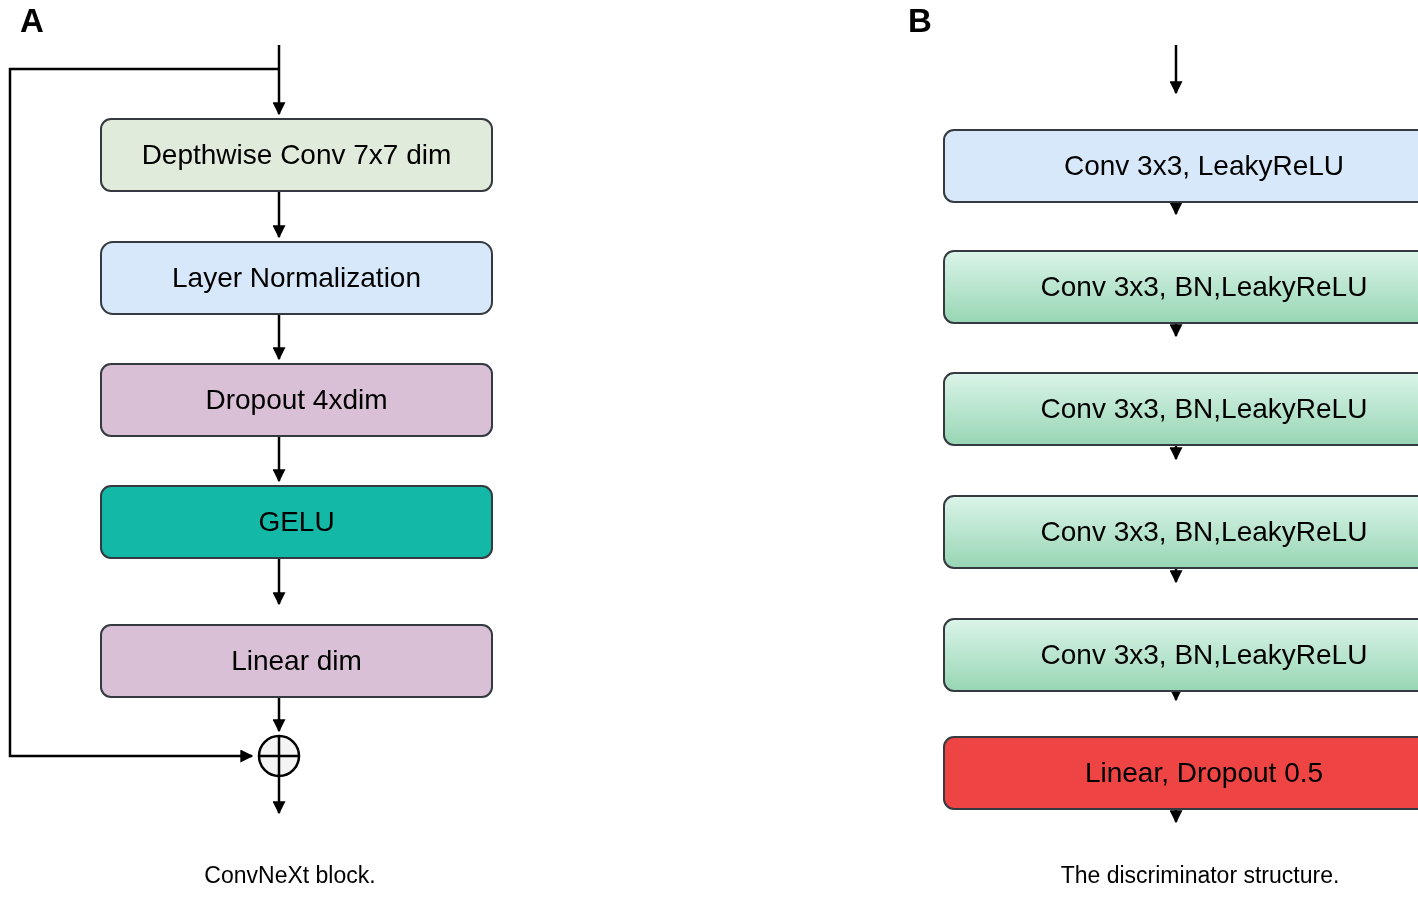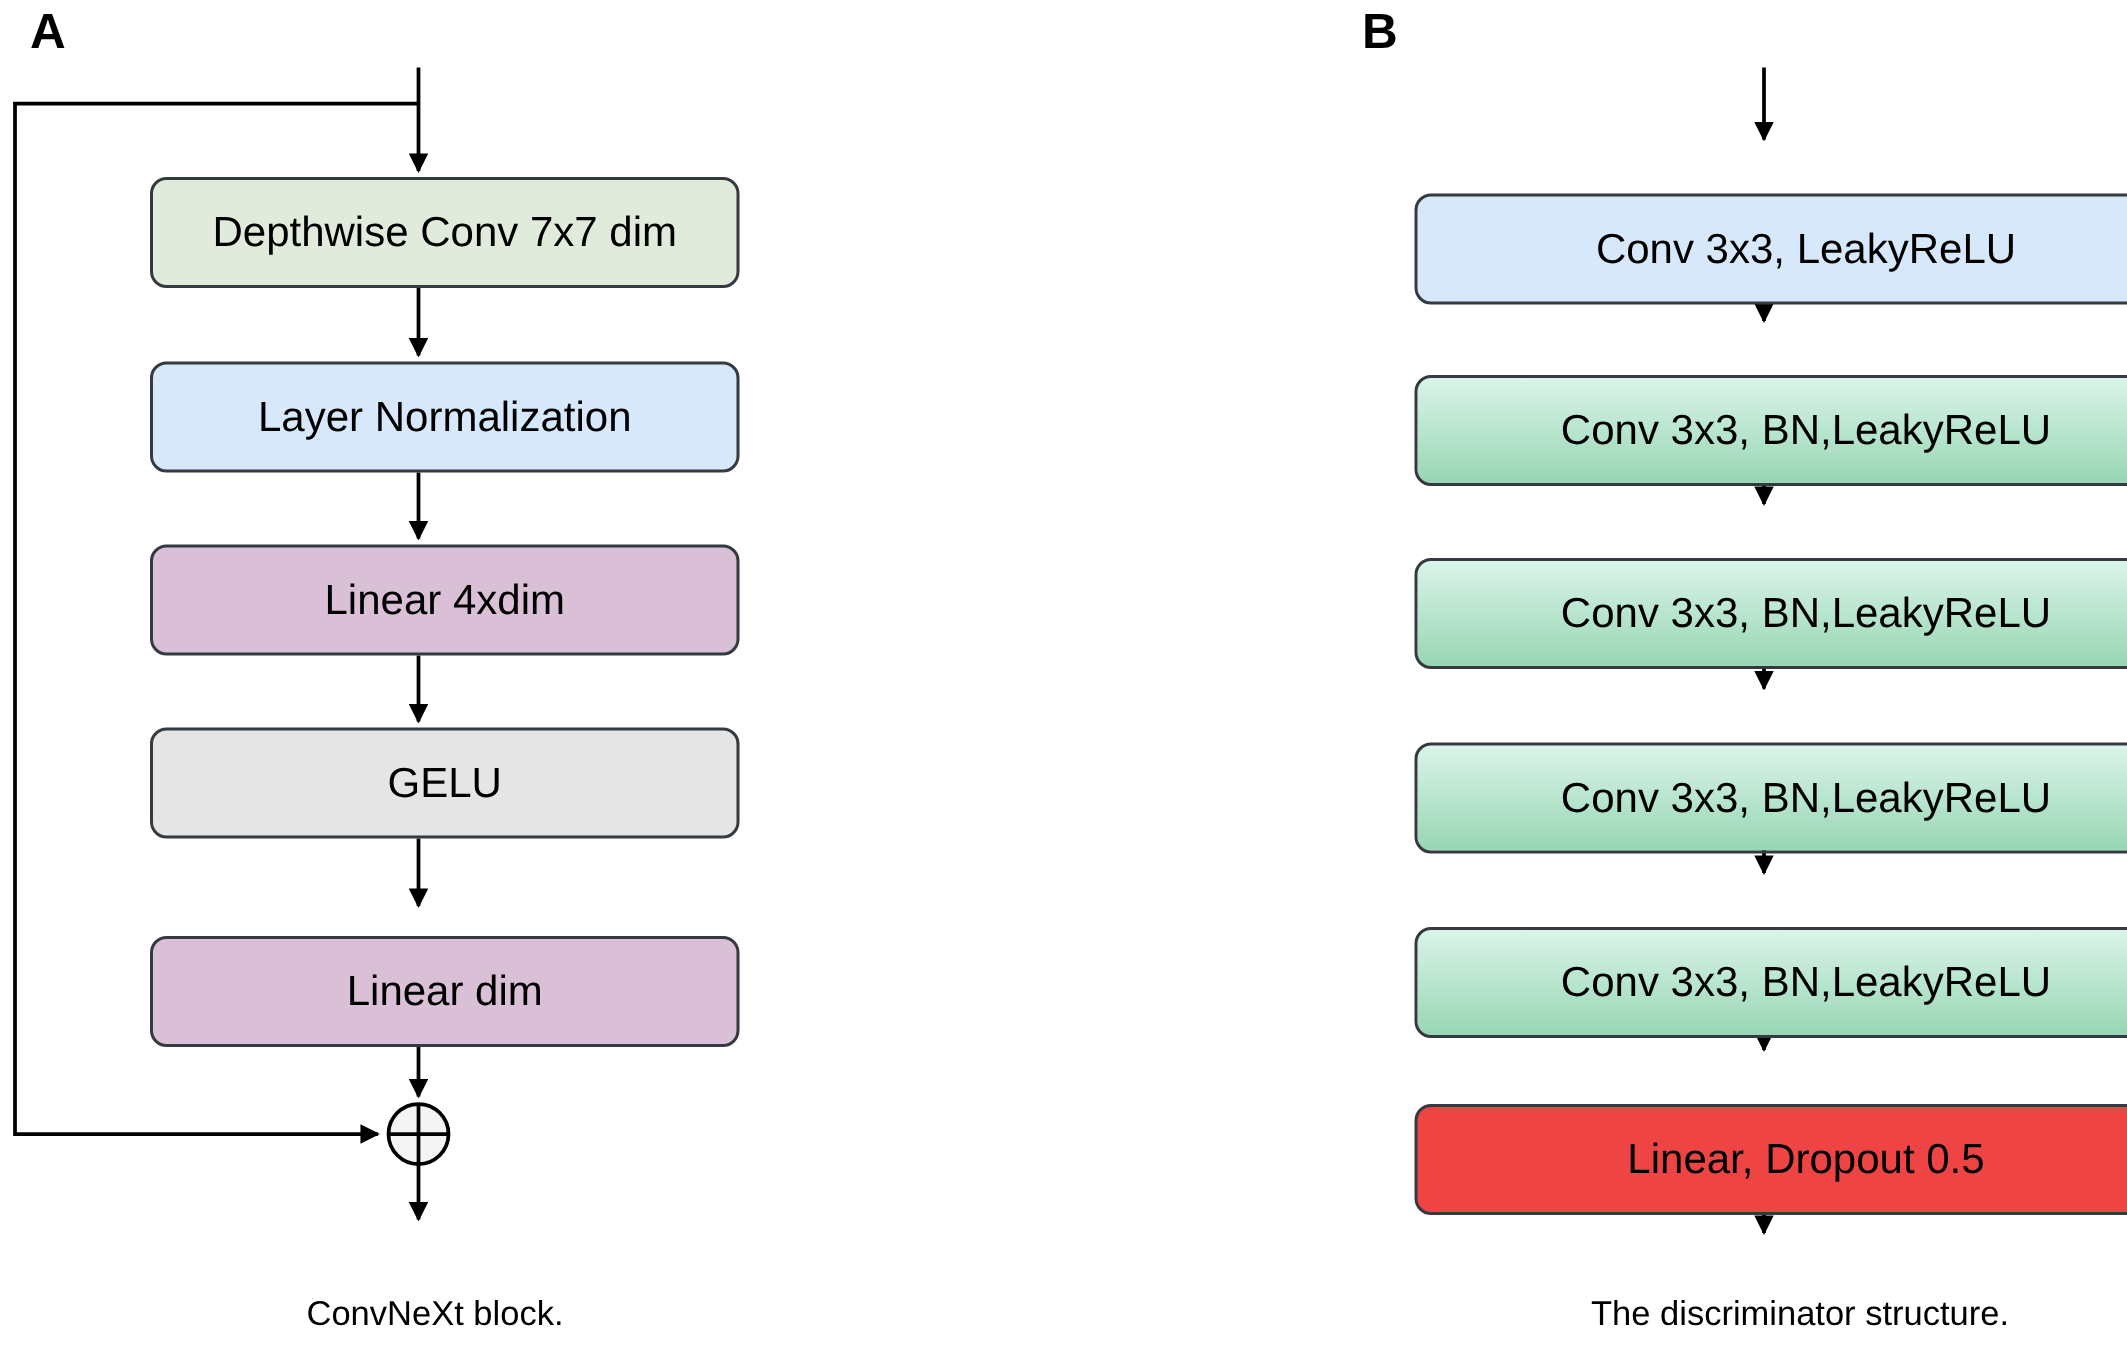--- a/index.html
+++ b/index.html
@@ -88,25 +88,25 @@
       <line x1="1176" y1="660" x2="1176" y2="700" marker-end="url(#ah)"></line>
       <line x1="1176" y1="778" x2="1176" y2="822" marker-end="url(#ah)"></line>
     </g>
   </svg>
 
   <div class="panel-a">
     <div class="panel-label" style="left:20px; top:4px;">A</div>
 
     <div class="flow-box" style="top: 118px; background: rgb(225, 235, 219);">Depthwise Conv 7x7 dim</div>
 
-    <div class="flow-box" style="top: 241px; background: rgb(215, 232, 250);">Layer Normalization</div>
+    <div class="flow-box" style="top: 241px; background: rgb(215, 232, 250); border-radius: 13px;">Layer Normalization</div>
 
-    <div class="flow-box" style="top: 363px; background: rgb(217, 192, 214);">Linear 4xdim</div>
+    <div class="flow-box" style="top: 363px; background: rgb(217, 192, 214);">Dropout 4xdim</div>
 
-    <div class="flow-box" style="top: 485px; background: #e5e5e5;">GELU</div>
+    <div class="flow-box" style="top: 485px; background: #14b8a6;">GELU</div>
 
     <div class="flow-box" style="top: 608px; background: rgb(217, 192, 214); margin-top: 16px;">Linear dim</div>
 
     <div class="caption" style="left:290px; top:862px;">ConvNeXt block.</div>
   </div>
 
   <div class="panel-b">
     <div class="panel-label" style="left:908px; top:4px;">B</div>
 
     <div class="flow-box" style="top: 97px; background: rgb(215, 232, 250);">Conv 3x3, LeakyReLU</div>

